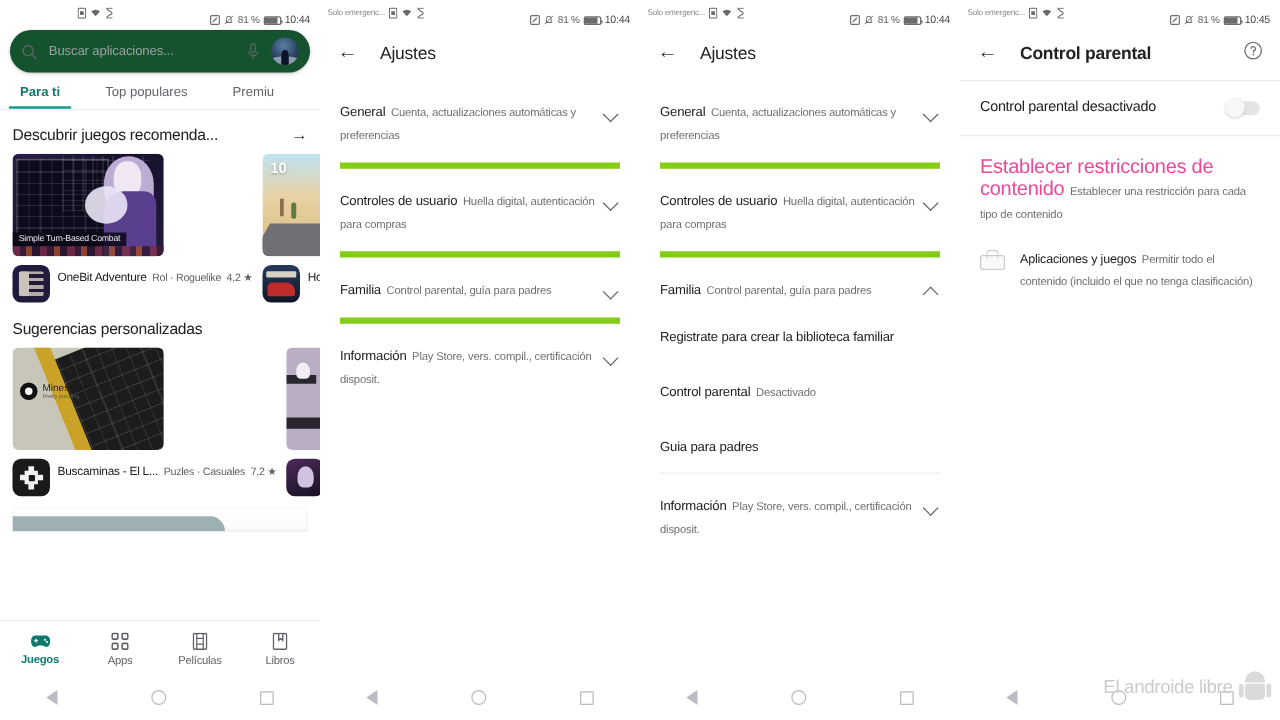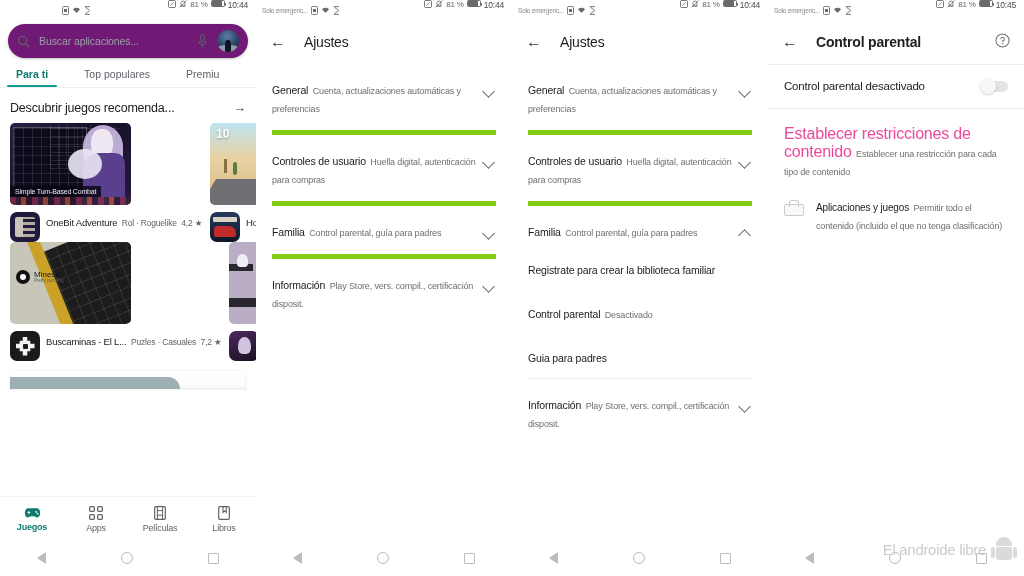--- a/index.html
+++ b/index.html
@@ -22,37 +22,37 @@
   .statusbar {
     height: 20px; width: 100%;
     display: flex; align-items: center;
     font-size: 8px; color: #6b6b6b;
     padding: 0 6px;
     position: relative;
   }
   .sb-left { display: flex; align-items: center; gap: 3px; flex: 0 0 auto; }
   .sb-carrier { font-size: 6.5px; color: #8a8a8a; letter-spacing: -0.2px; white-space: nowrap; }
   .sb-center-ico { display: flex; align-items: center; gap: 3px; }
-  .sb-right { position: absolute; right: 8px; top: 0; height: 20px; display: flex; align-items: flex-start; gap: 3px; }
+  .sb-right { position: absolute; right: 8px; top: 0; height: 20px; display: flex; align-items: flex-end; gap: 3px; }
   .sb-pct { font-size: 8px; color: #5f5f5f; letter-spacing: -0.2px; }
   .sb-time { font-size: 8.5px; color: #4a4a4a; letter-spacing: -0.2px; }
   .batt {
     width: 14px; height: 7px; border: 1px solid #6b6b6b; border-radius: 1.5px;
     position: relative; display:inline-block;
   }
   .batt::after {
     content:""; position:absolute; right:-2.5px; top:1.5px; width:1.5px; height:3px;
     background:#6b6b6b; border-radius:0 1px 1px 0;
   }
   .batt > i { display:block; height:100%; background:#6b6b6b; width:82%; border-radius:0.5px; }
 
   
   .ps-search-wrap { padding: 4px 8px 0 8px; }
   .ps-search {
-    height: 34px; background:#701a75; border-radius: 19px;
+    height: 34px; background:#14532d; border-radius: 19px;
     box-shadow: 0 1px 3px rgba(0,0,0,0.22), 0 0 0 0.5px rgba(0,0,0,0.04);
     display:flex; align-items:center; padding: 0 9px; gap: 9px;
   }
   .ps-search .ph { flex:1; font-size:10.5px; color:#9aa0a6; letter-spacing:-0.1px; }
   .avatar {
     width:22px; height:22px; border-radius:50%;
     background: radial-gradient(circle at 45% 30%, #5a7fa8 0%, #2d4563 55%, #16223a 100%);
     position:relative; overflow:hidden; flex:0 0 auto;
   }
   .avatar::after{
@@ -411,20 +411,21 @@
           <span class="appicon ic-horizon"></span>
           <span class="cmeta">
             <span class="cname">Horizc</span>
             
             
           </span>
         </div>
       </div>
     </div>
 
+    <div class="ps-section-title2">Sugerencias personalizadas</div>
 
     <div class="cardrow">
       <div class="gcard">
         <div class="shot">
           <div class="art-mine">
             <div class="board"></div>
               <div class="gold"></div>
             <div class="logo">
               <span class="dot"></span>
               <span class="txt">

